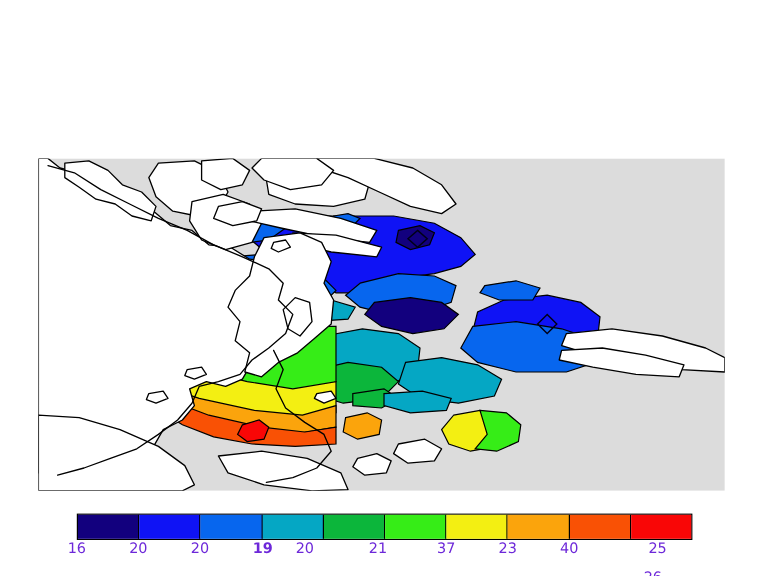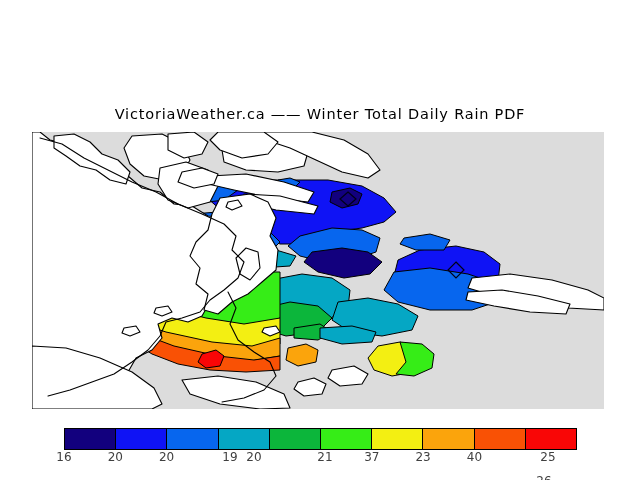--- a/index.html
+++ b/index.html
@@ -77,21 +77,21 @@
     height: 16px;
   }
   #cb-ticks .tick {
     position: absolute;
     top: 0;
     width: 40px;
     margin-left: -20px;
     text-align: center;
     font-family: "DejaVu Sans", sans-serif;
     font-size: 12px;
-    color: #404040;
+    color: #6d28d9;
   }
   #cb-caption {
     position: absolute;
     left: 0;
     top: 455px;
     width: 640px;
     text-align: center;
     font-family: "DejaVu Sans", sans-serif;
     font-size: 11.5px;
     color: #000000;
@@ -101,21 +101,20 @@
   #cb-caption sup {
     font-size: 8px;
     vertical-align: super;
   }
 </style>
 </head>
 <body>
 
 <div id="root">
 
-  <div class="title">VictoriaWeather.ca —— Winter Total Daily Rain PDF</div>
 
   <div id="map-wrap">
     <svg id="map-svg" viewBox="0 0 572 277" preserveAspectRatio="none">
 
       <rect x="0" y="0" width="572" height="277" fill="#dcdcdc"></rect>
 
       <g>
 
         <path fill="#0f13f5" stroke="#000000" stroke-width="1" d="M250,48 L296,48 L330,54 L352,66 L364,80 L352,90 L330,96 L300,100
                  L276,104 L262,112 L248,112 L232,104 L214,96 L198,86 L182,72
@@ -263,23 +262,23 @@
         <div class="seg" title="21-22" style="background: rgb(54, 237, 23);"></div>
         <div class="seg" title="22-23" style="background: rgb(243, 239, 18);"></div>
         <div class="seg" title="23-24" style="background: rgb(251, 164, 12);"></div>
         <div class="seg" title="24-25" style="background: rgb(249, 81, 5);"></div>
         <div class="seg" title="25-26" style="background: rgb(249, 6, 6);"></div>
       </div>
     <div id="cb-ticks">
         <div class="tick" style="left: 64px;">16</div>
         <div class="tick" style="left: 115.3px;">20</div>
         <div class="tick" style="left: 166.6px;">20</div>
-        <div class="tick" style="left: 230px;">19</div>
+        <div class="tick" style="left: 219px; font-weight: bold;">19</div>
         <div class="tick" style="left: 254px;">20</div>
-        <div class="tick" style="left: 325px;">21</div>
+        <div class="tick" style="left: 315px;">21</div>
         <div class="tick" style="left: 371.8px;">37</div>
         <div class="tick" style="left: 423.1px;">23</div>
         <div class="tick" style="left: 474.4px;">40</div>
         <div class="tick" style="left: 548px;">25</div>
         <div class="tick" style="left: 544px; margin-top: 24px;">26</div>
       </div>
   </div>
 
 
 </div>

